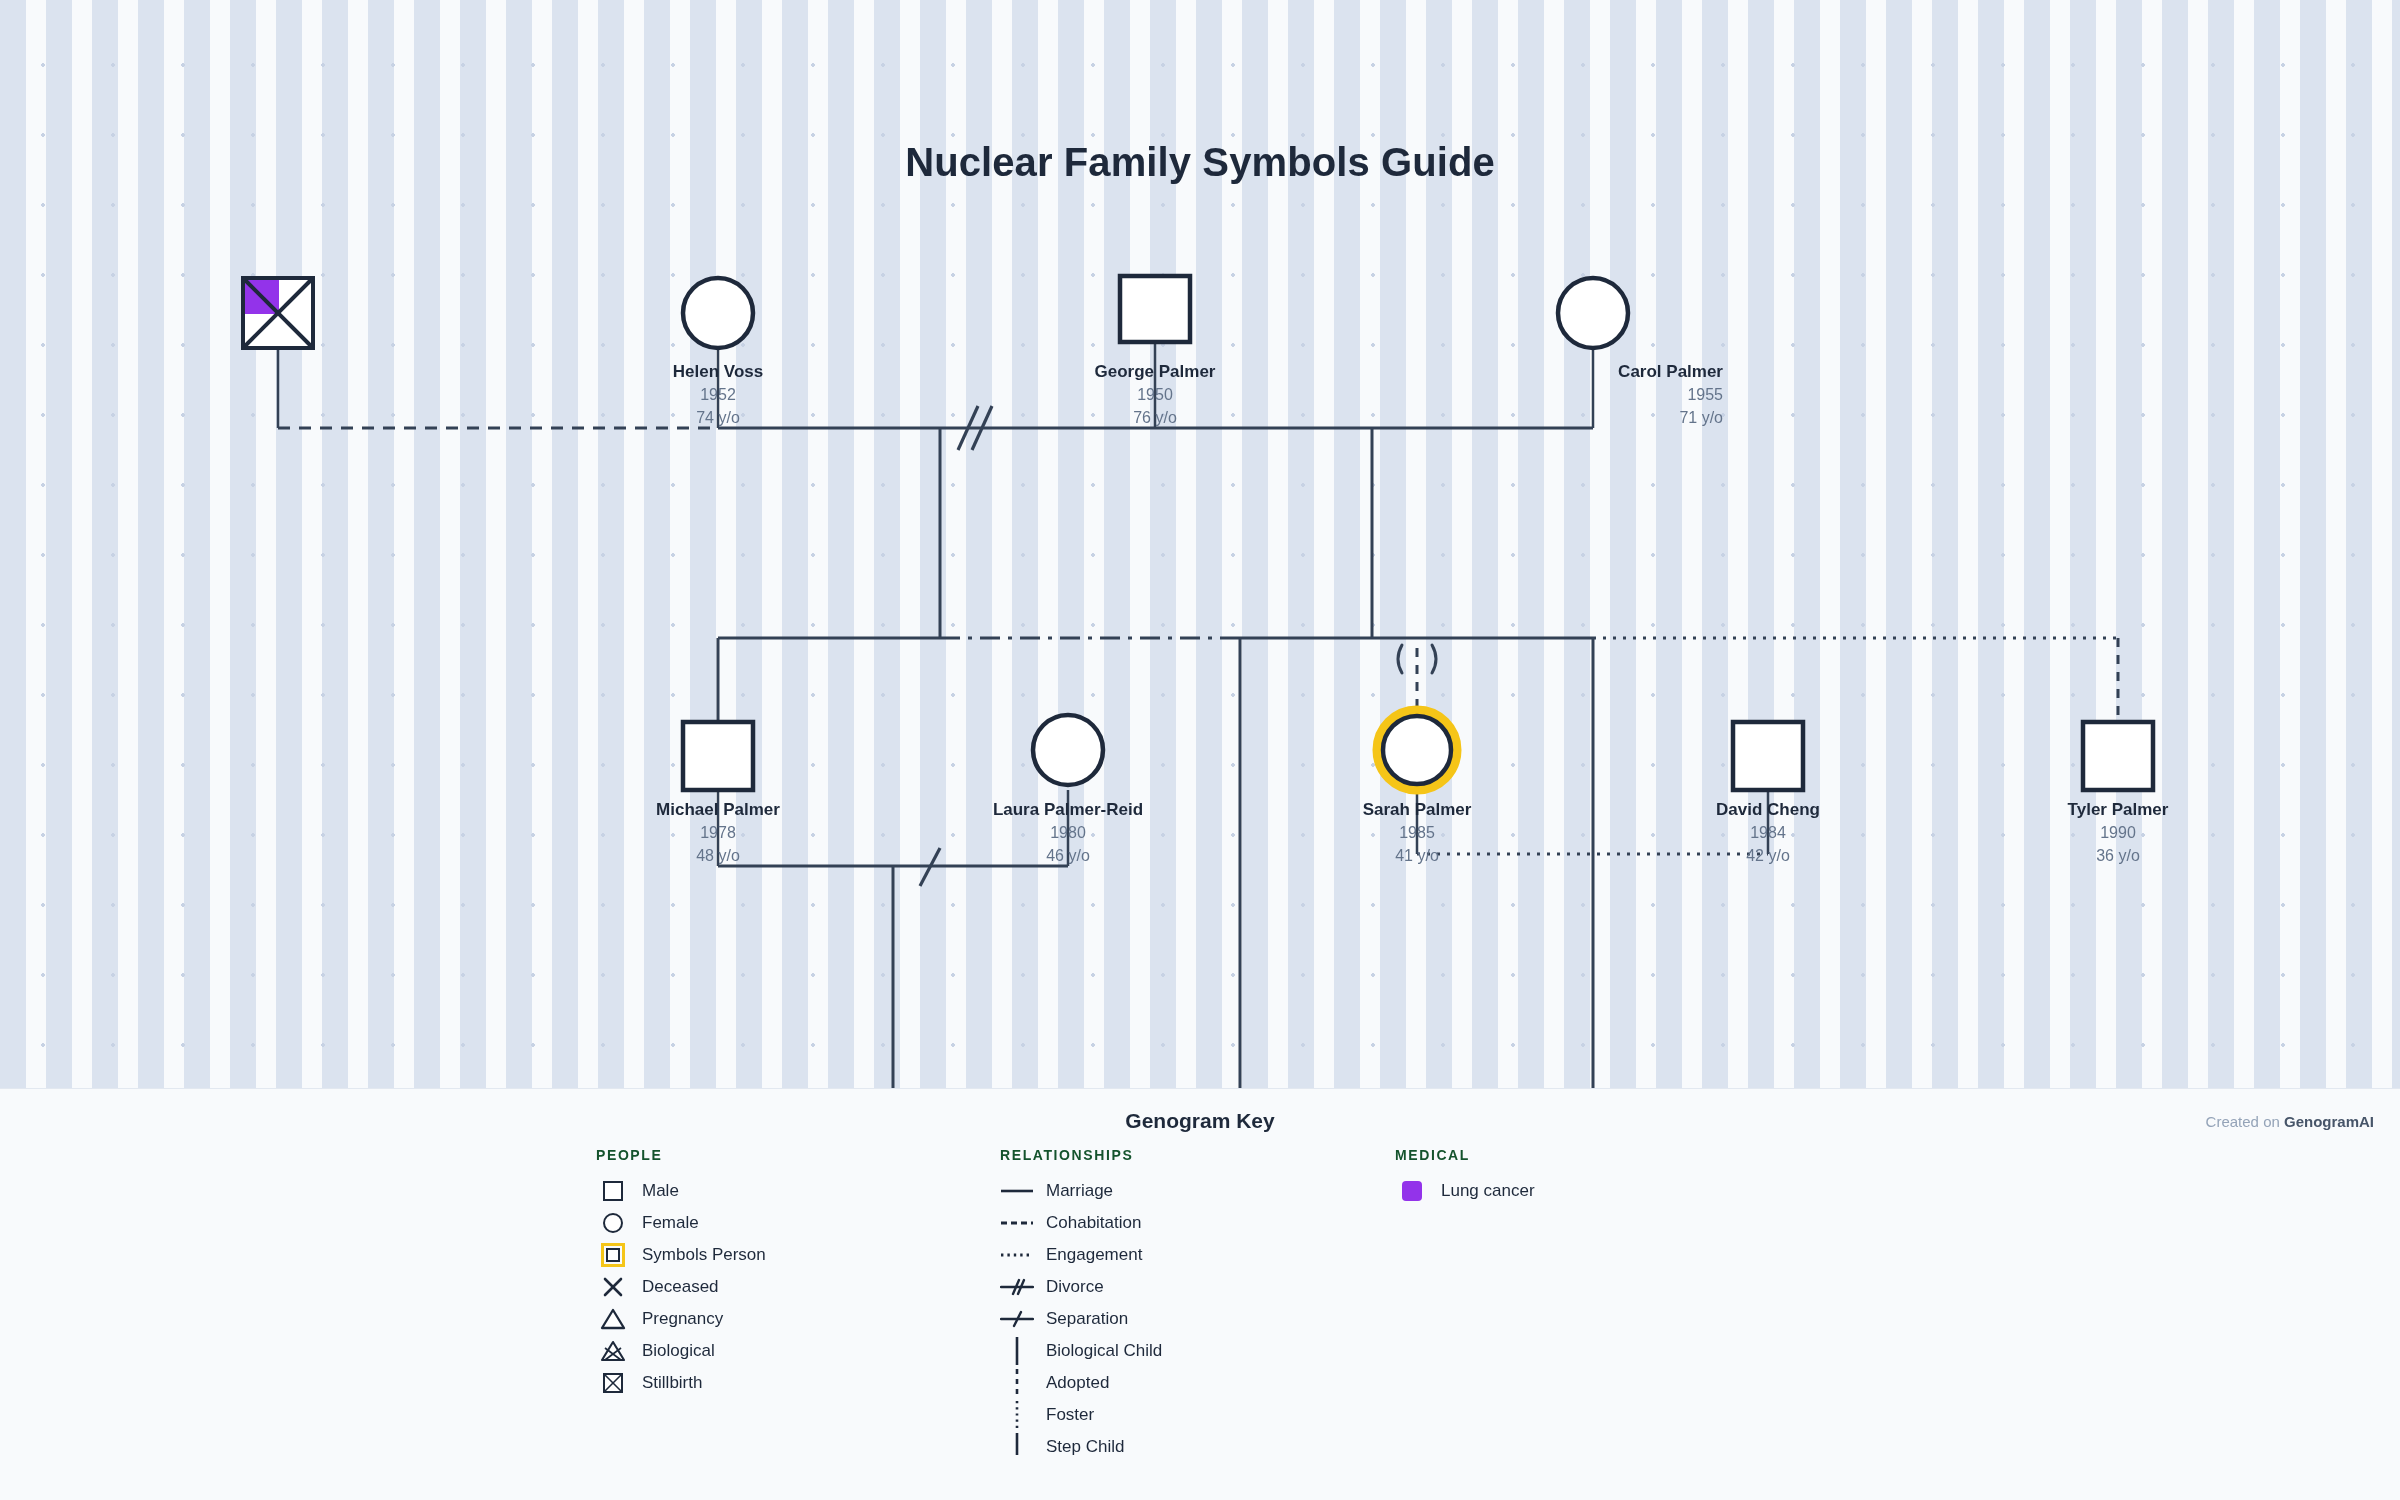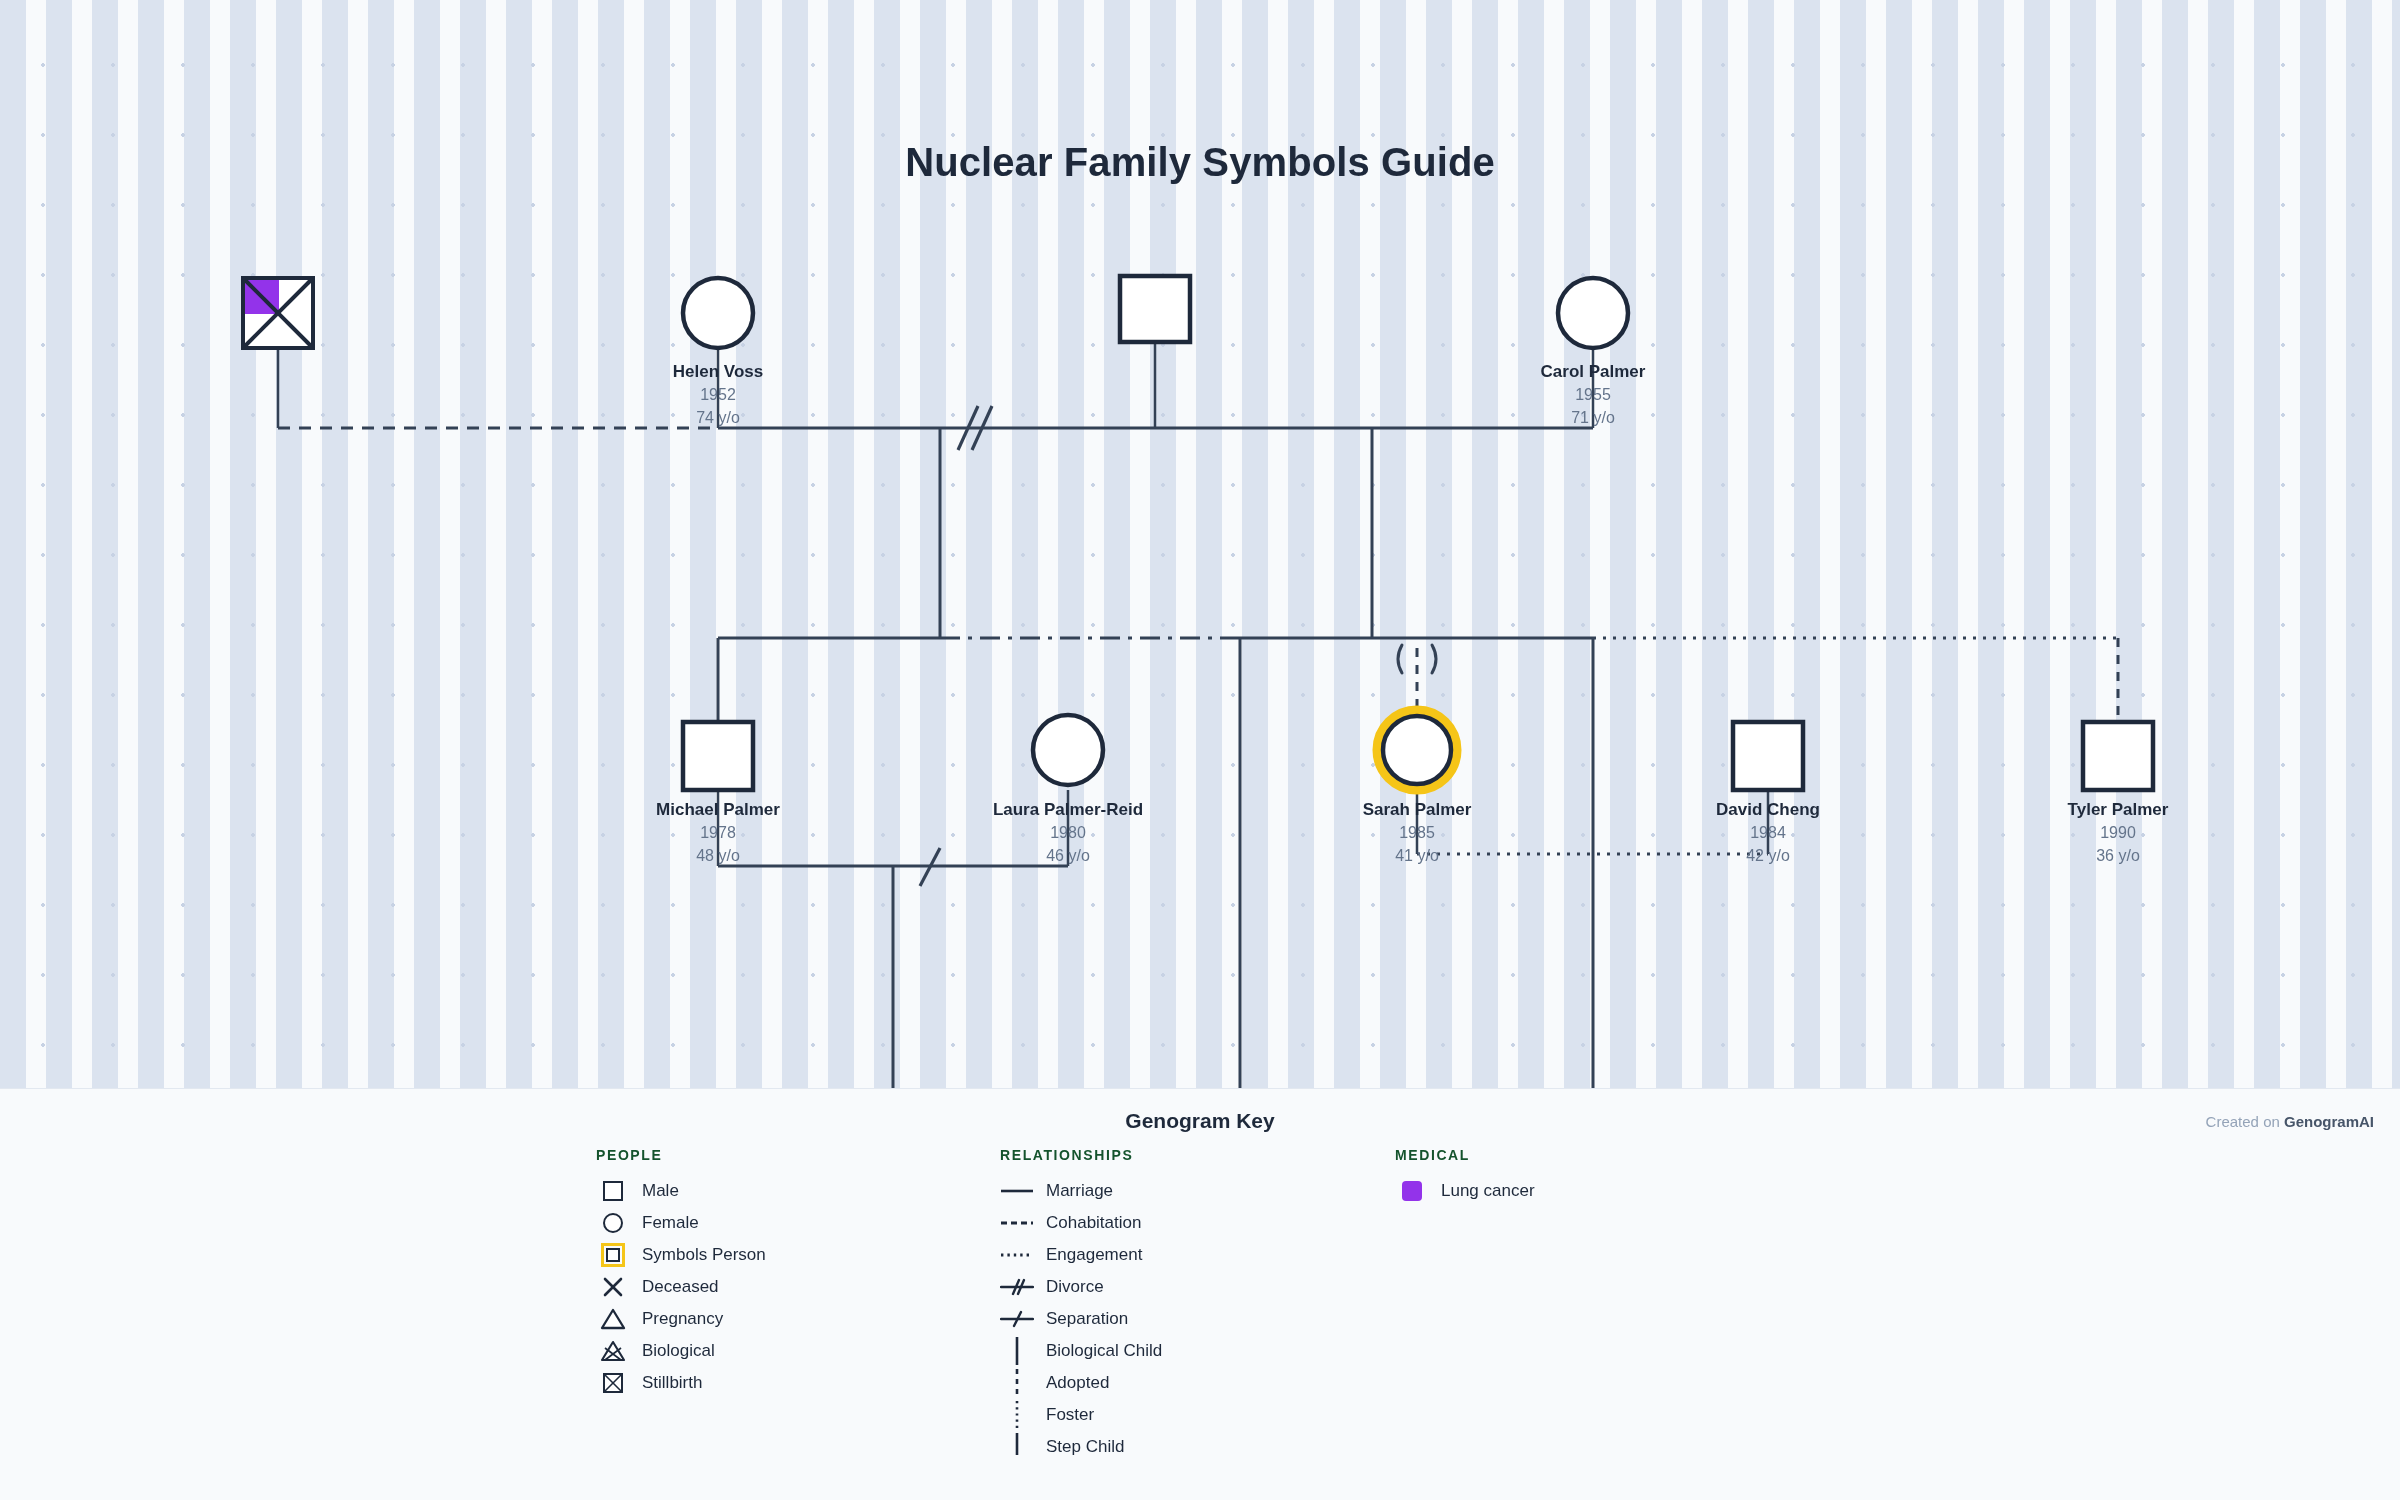--- a/index.html
+++ b/index.html
@@ -236,22 +236,27 @@
       </g>
     </svg>
 
 
     <div class="person-label" style="left:588px; top:360px;">
       <div class="nm">Helen Voss</div>
       <div class="yr">1952</div>
       <div class="ag">74 y/o</div>
     </div>
 
-
-    <div class="person-label" style="left:1463px; top:360px;">
+    <div class="person-label" style="left:1025px; top:360px;">
+      <div class="nm">George Palmer</div>
+      <div class="yr">1950</div>
+      <div class="ag">76 y/o</div>
+    </div>
+
+    <div class="person-label" style="left:1463px; top:360px;text-align:right;">
       <div class="nm">Carol Palmer</div>
       <div class="yr">1955</div>
       <div class="ag">71 y/o</div>
     </div>
 
     <div class="person-label" style="left:588px; top:798px;">
       <div class="nm">Michael Palmer</div>
       <div class="yr">1978</div>
       <div class="ag">48 y/o</div>
     </div>

